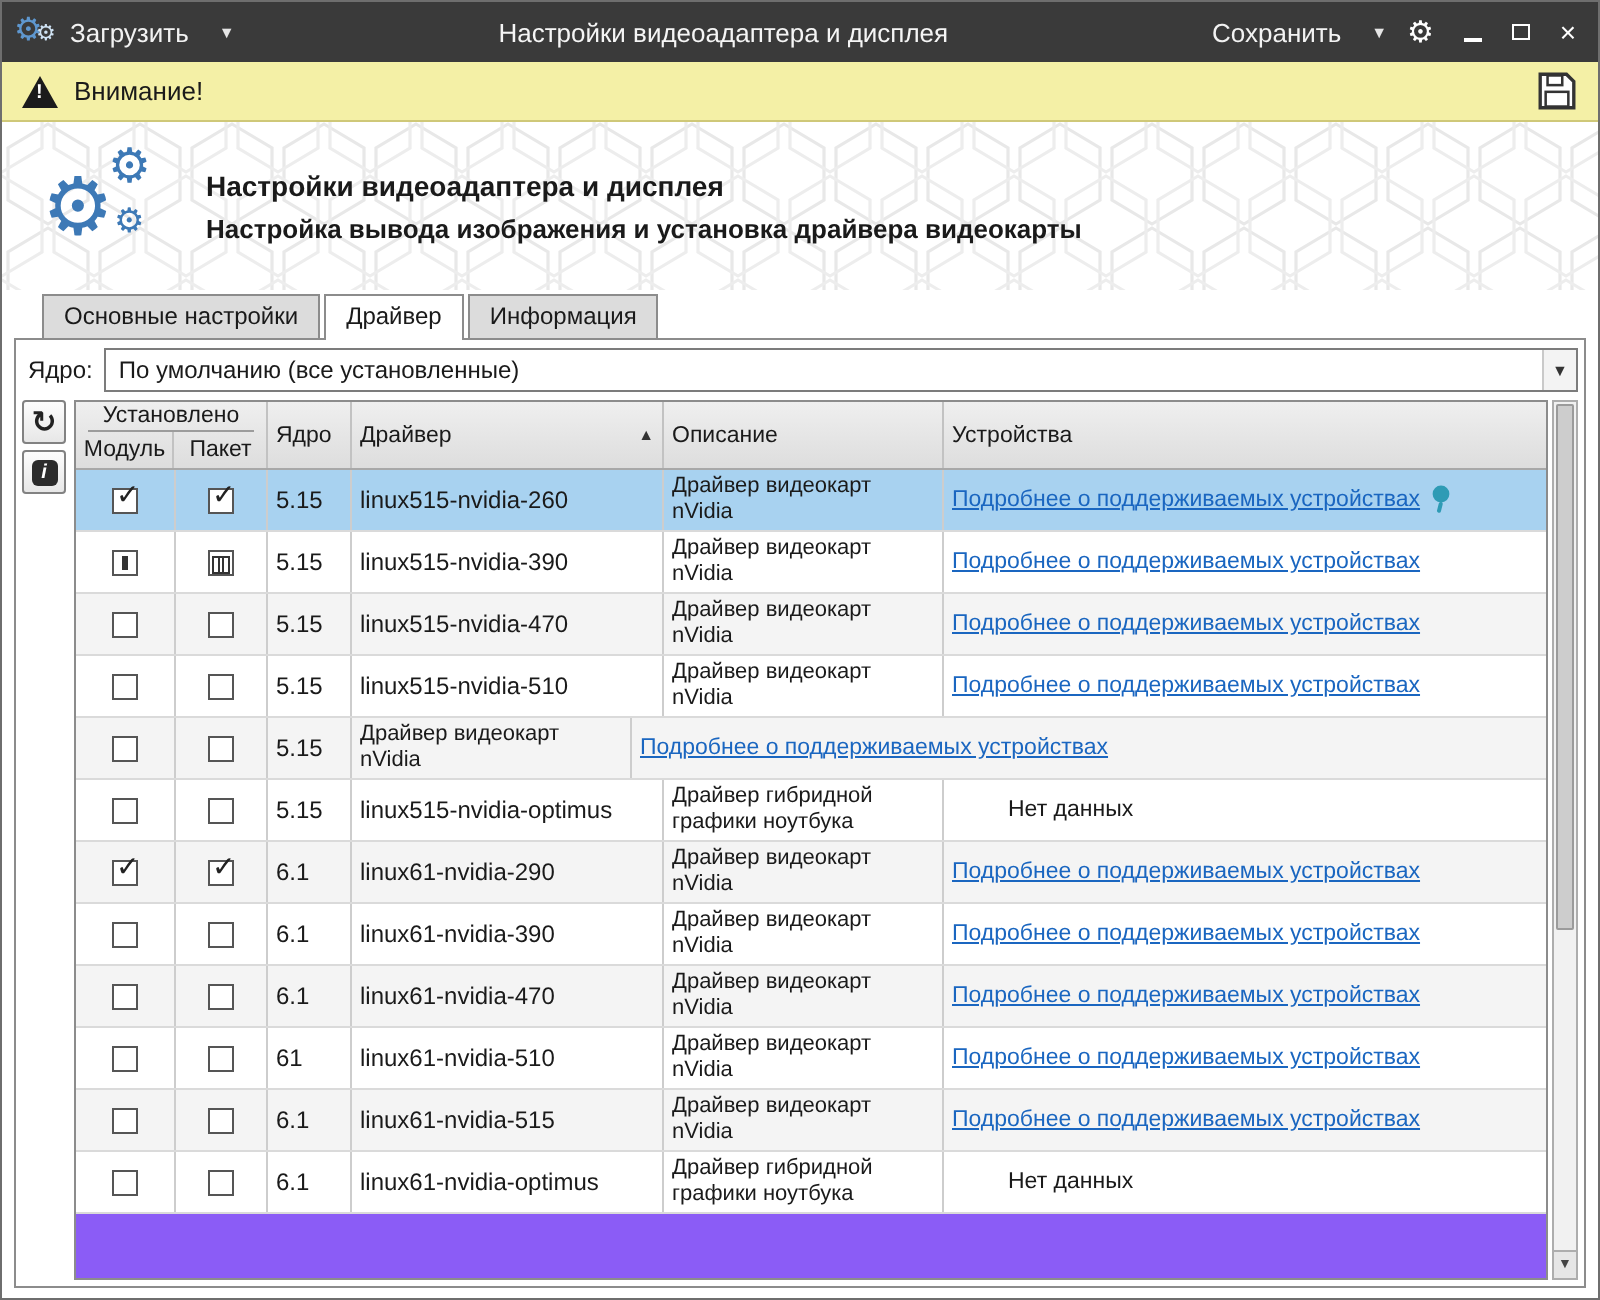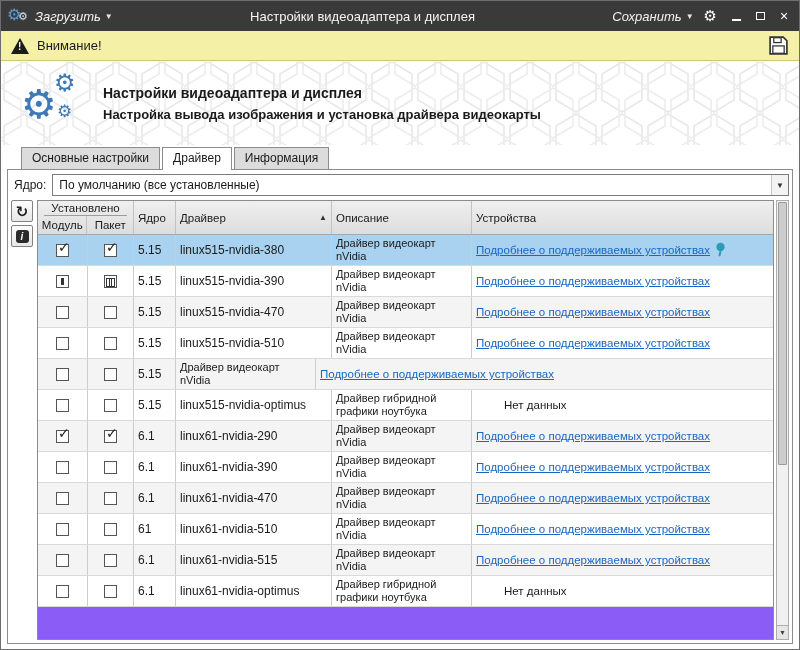--- a/index.html
+++ b/index.html
@@ -7,21 +7,21 @@
   body { font-family:"Liberation Sans","DejaVu Sans",sans-serif; font-size:12px; color:#1a1a1a; background:#fff; }
   .window { width:800px; height:650px; border:1px solid #6e6e6e; display:flex; flex-direction:column; background:#fff; overflow:hidden; }
 
   
   .titlebar { height:30px; background:#3a3a3a; color:#f2f2f2; display:flex; align-items:center; padding:0 6px; flex:0 0 auto; }
   .tb-left, .tb-right { display:flex; align-items:center; gap:6px; }
   .tb-title { flex:1; text-align:center; font-size:13px; color:#f5f5f5; }
   .tb-gearlogo { position:relative; width:22px; height:20px; }
   .tb-gearlogo .g1 { position:absolute; left:0; top:-1px; font-size:16px; color:#5e97cf; }
   .tb-gearlogo .g2 { position:absolute; left:11px; top:4px; font-size:11px; color:#cfe2f3; }
-  .tb-menu { display:flex; align-items:center; gap:4px; cursor:default; font-size:13px;font-style:italic; }
+  .tb-menu { display:flex; align-items:center; gap:15px; cursor:default; font-size:13px; }
   .tb-caret { font-size:8px; color:#e6e6e6; }
   .tb-gearbtn { font-size:15px; color:#fff; margin:0 4px; }
   .win-btn { width:18px; height:16px; display:flex; align-items:center; justify-content:center; }
   .min-glyph { width:9px; height:2px; background:#fff; margin-top:7px; }
   .max-glyph { width:9px; height:8px; border:1px solid #fff; }
   .close-glyph { font-size:14px; color:#fff; line-height:1; }
 
   
   .warnbar { height:30px; background:#f4f0a6; border-bottom:1px solid #cfc878; display:flex; align-items:center; gap:8px; padding:0 10px; flex:0 0 auto; }
   .warn-tri { width:0; height:0; border-left:9px solid transparent; border-right:9px solid transparent; border-bottom:16px solid #1b1b1b; position:relative; }
@@ -227,21 +227,21 @@
         </div>
         <div class="tbody">
             <div class="trow selected">
               <div class="cell c-mod">
                 <div class="cb checked"></div>
               </div>
               <div class="cell c-pak">
                 <div class="cb checked"></div>
               </div>
               <div class="cell c-ker">5.15</div>
-              <div class="cell c-drv">linux515-nvidia-380</div>
+              <div class="cell c-drv">linux515-nvidia-260</div>
               <div class="cell c-desc">Драйвер видеокарт nVidia</div>
               <div class="cell c-dev">
                 <a class="devlink" href="#">Подробнее о поддерживаемых устройствах</a>
                 <span class="hint-icon">
                   <svg width="11" height="16" viewBox="0 0 11 16">
                     <circle cx="5.5" cy="5" r="4.2" fill="#2e9bb5"></circle>
                     <rect x="4.6" y="9" width="2" height="5.5" rx="1" fill="#2e9bb5" transform="rotate(14 5.5 9)"></rect>
                   </svg>
                 </span>
               </div>

